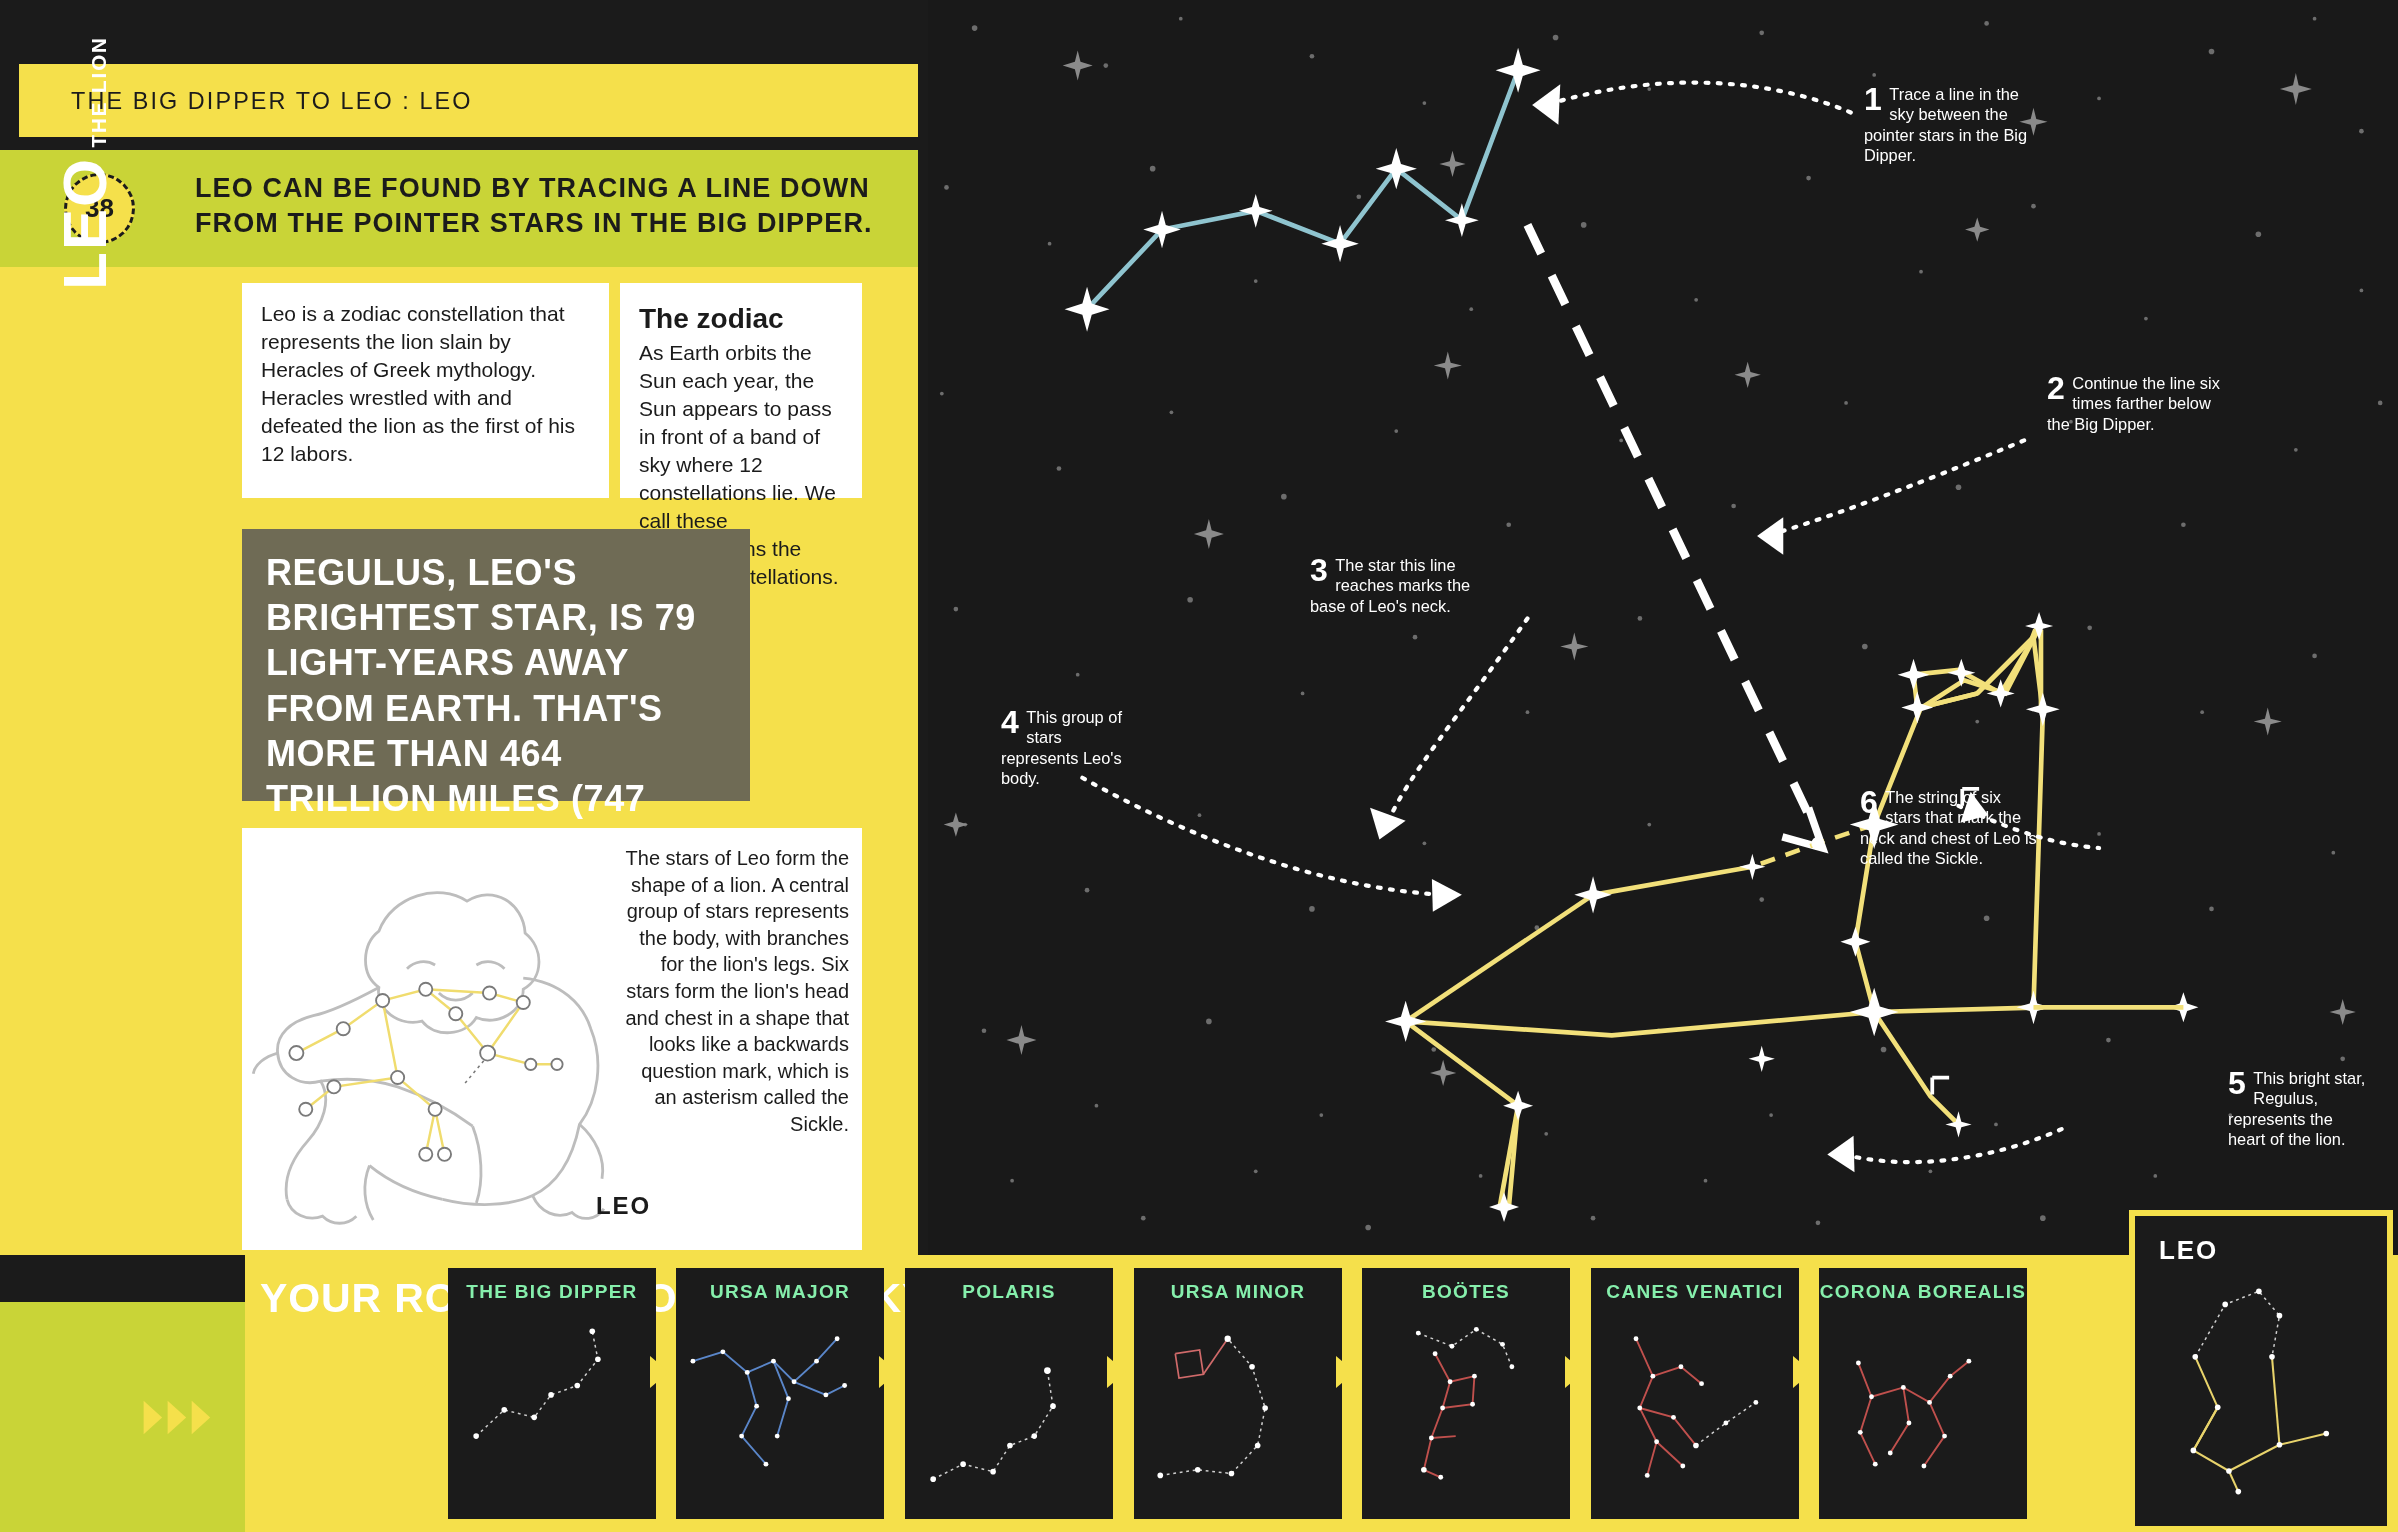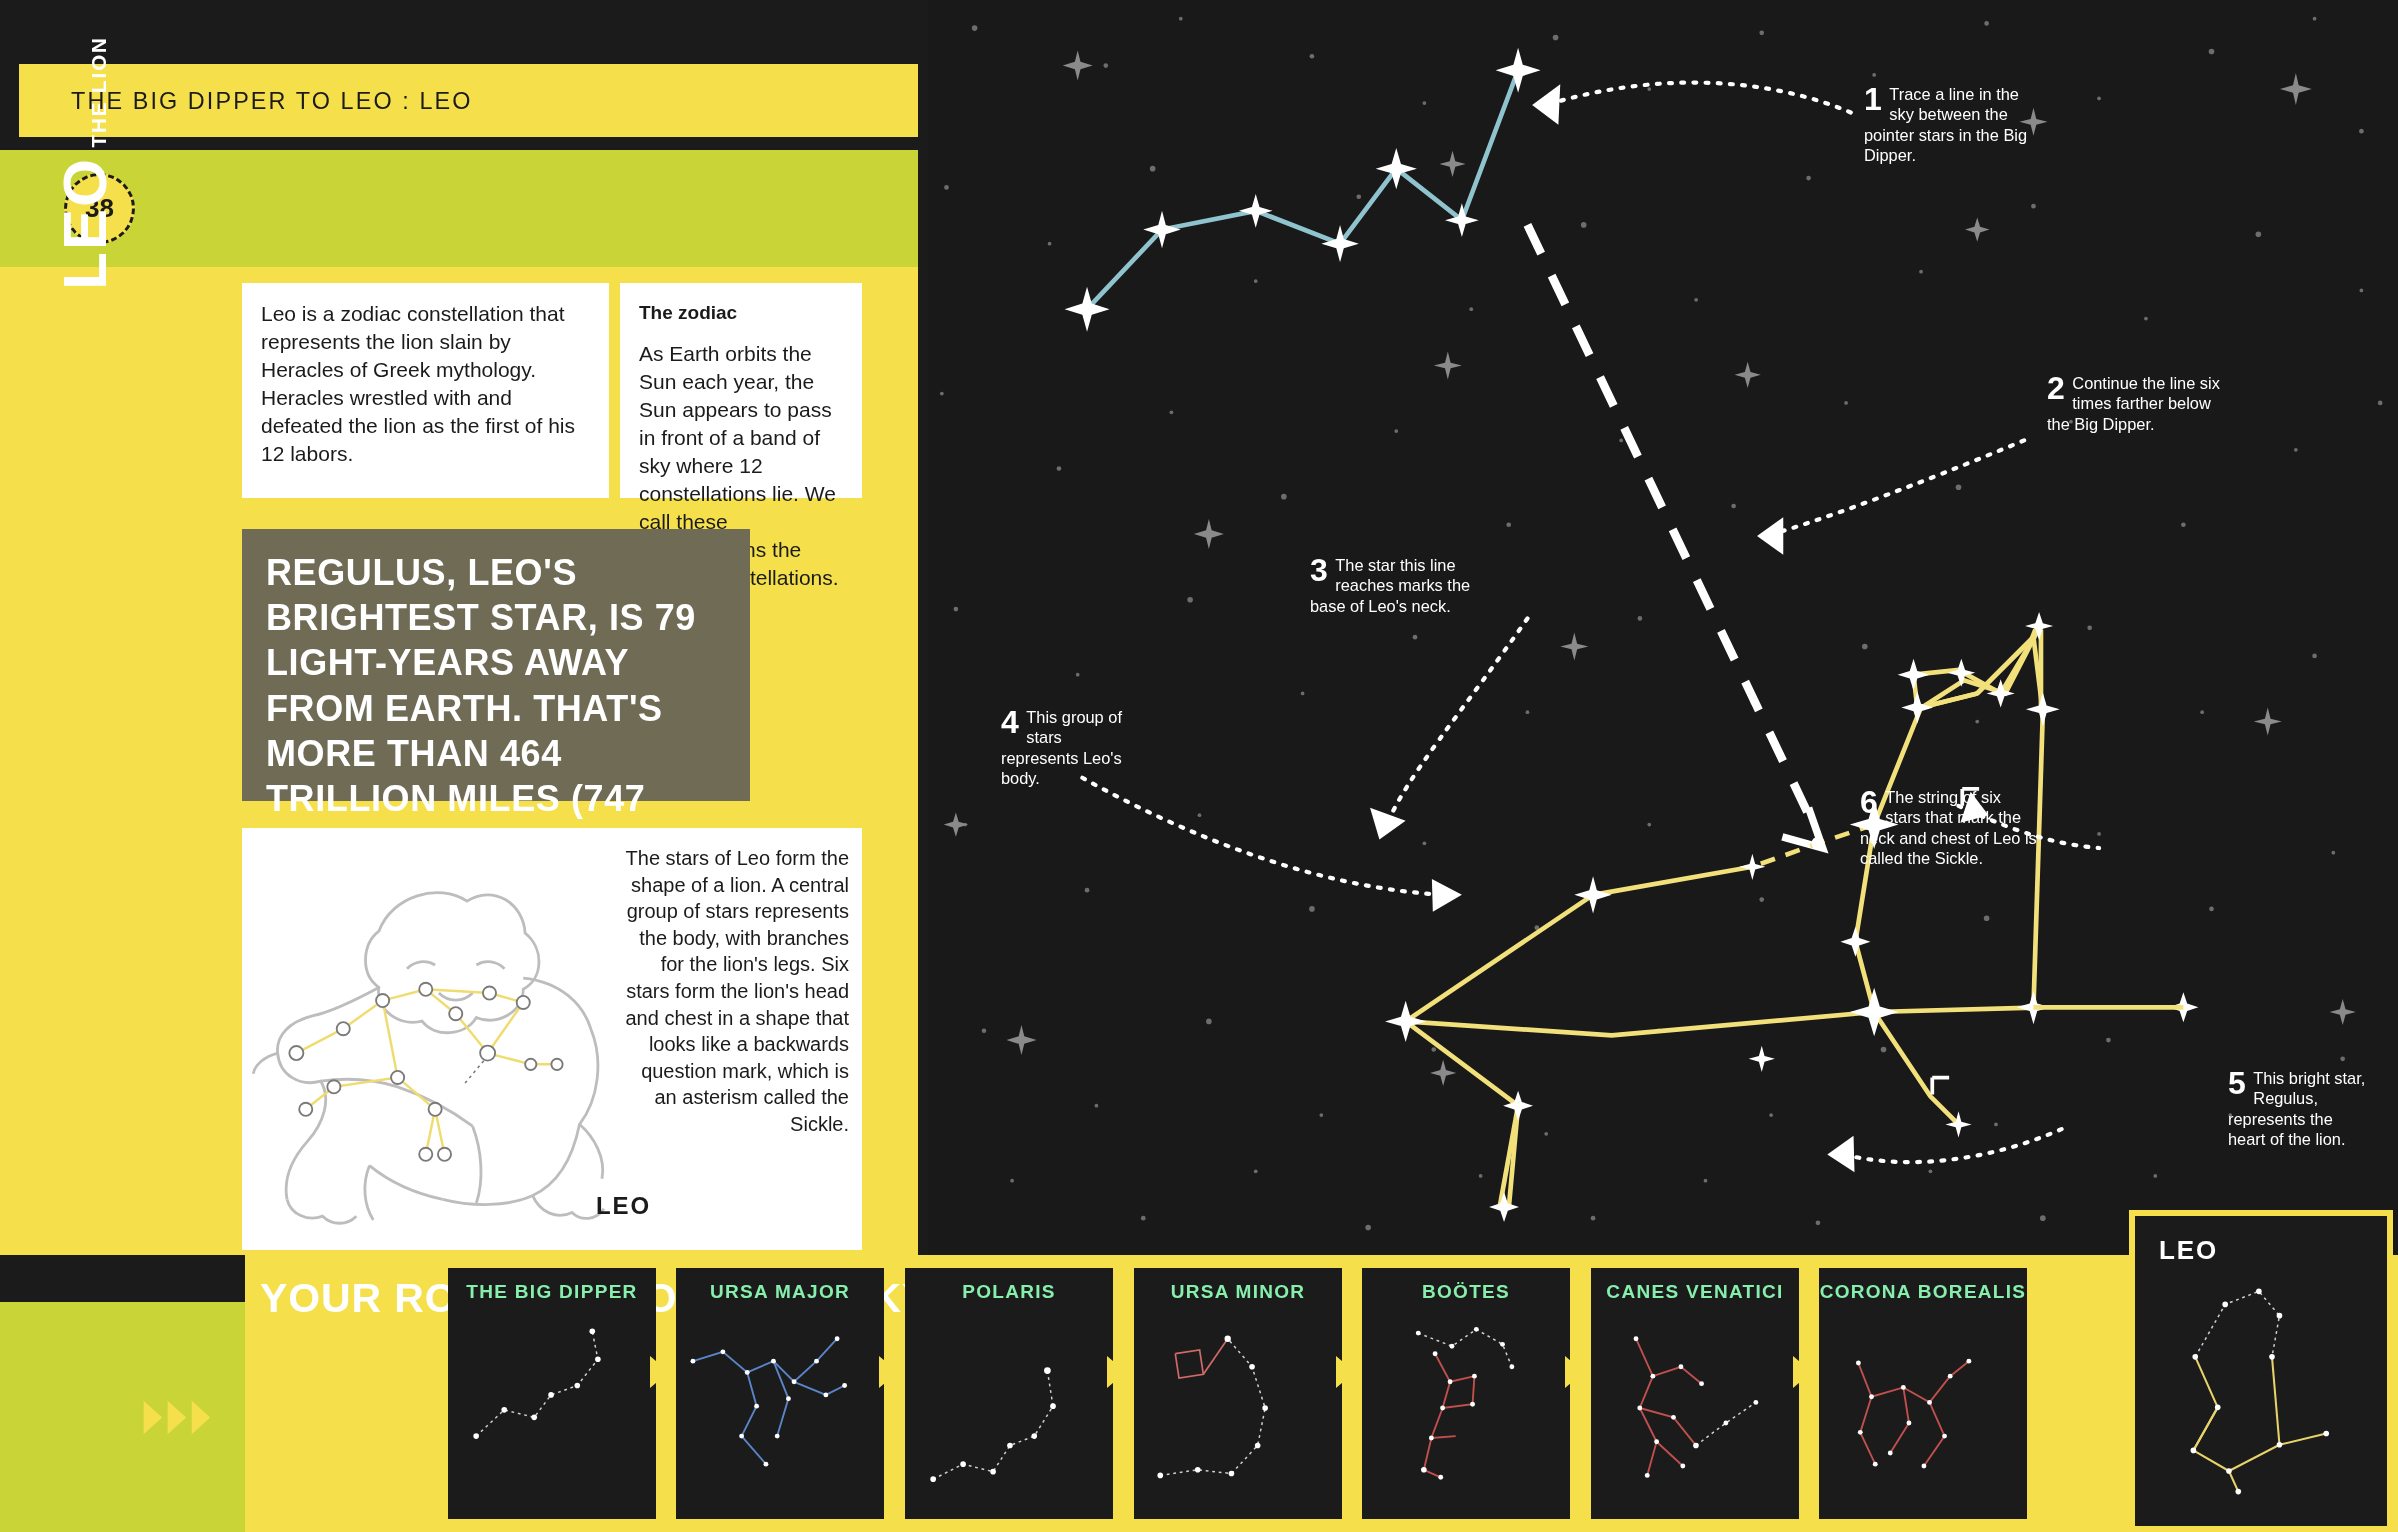--- a/index.html
+++ b/index.html
@@ -56,21 +56,21 @@
     color:#fff; font-weight:bold; font-size:62px; letter-spacing:1.9px;
     white-space:nowrap;
   }
   .leo-vert small { font-size:20.6px; letter-spacing:1.9px; margin-left:9.4px; }
   .white-card {
     position:absolute; background:#fff; color:#1b1b1b;
     padding:17px 19px; font-size:21px; line-height:1.33;
   }
   .card-a { left:242px; top:283px; width:367px; height:215px; }
   .card-b { left:620px; top:283px; width:242px; height:215px; }
-  .card-b .ttl { font-weight:bold; font-size:19px; margin-bottom:15px; }
+  .card-b .ttl { font-weight:bold; font-size:28px; margin-bottom:2px; }
   .fact-box {
     position:absolute; left:242px; top:529px; width:508px; height:272px;
     background:#6f6b55; color:#fff;
     padding:20.6px 24px;
     font-weight:bold; font-size:36px; line-height:1.26; letter-spacing:0.6px;
   }
   .lion-card {
     position:absolute; left:242px; top:828px; width:620px; height:422px;
     background:#fff; color:#1b1b1b;
   }
@@ -477,20 +477,22 @@
   <div class="left-col">
 
     <div class="hdr-bar">
       <span>THE BIG DIPPER TO LEO : LEO</span>
     </div>
 
     <div class="green-bar">
       <div class="badge">
         <span>38</span>
       </div>
+      <div class="sub" style="white-space:pre-line;">LEO CAN BE FOUND BY TRACING A LINE DOWN
+FROM THE POINTER STARS IN THE BIG DIPPER.</div>
     </div>
 
     <div class="yellow-panel"></div>
 
     <div class="leo-vert">
       <span>LEO</span><small>THE LION</small>
     </div>
 
     <div class="white-card card-a">
       <span>Leo is a zodiac constellation that represents the lion slain by Heracles of Greek mythology. Heracles wrestled with and defeated the lion as the first of his 12 labors.</span>

